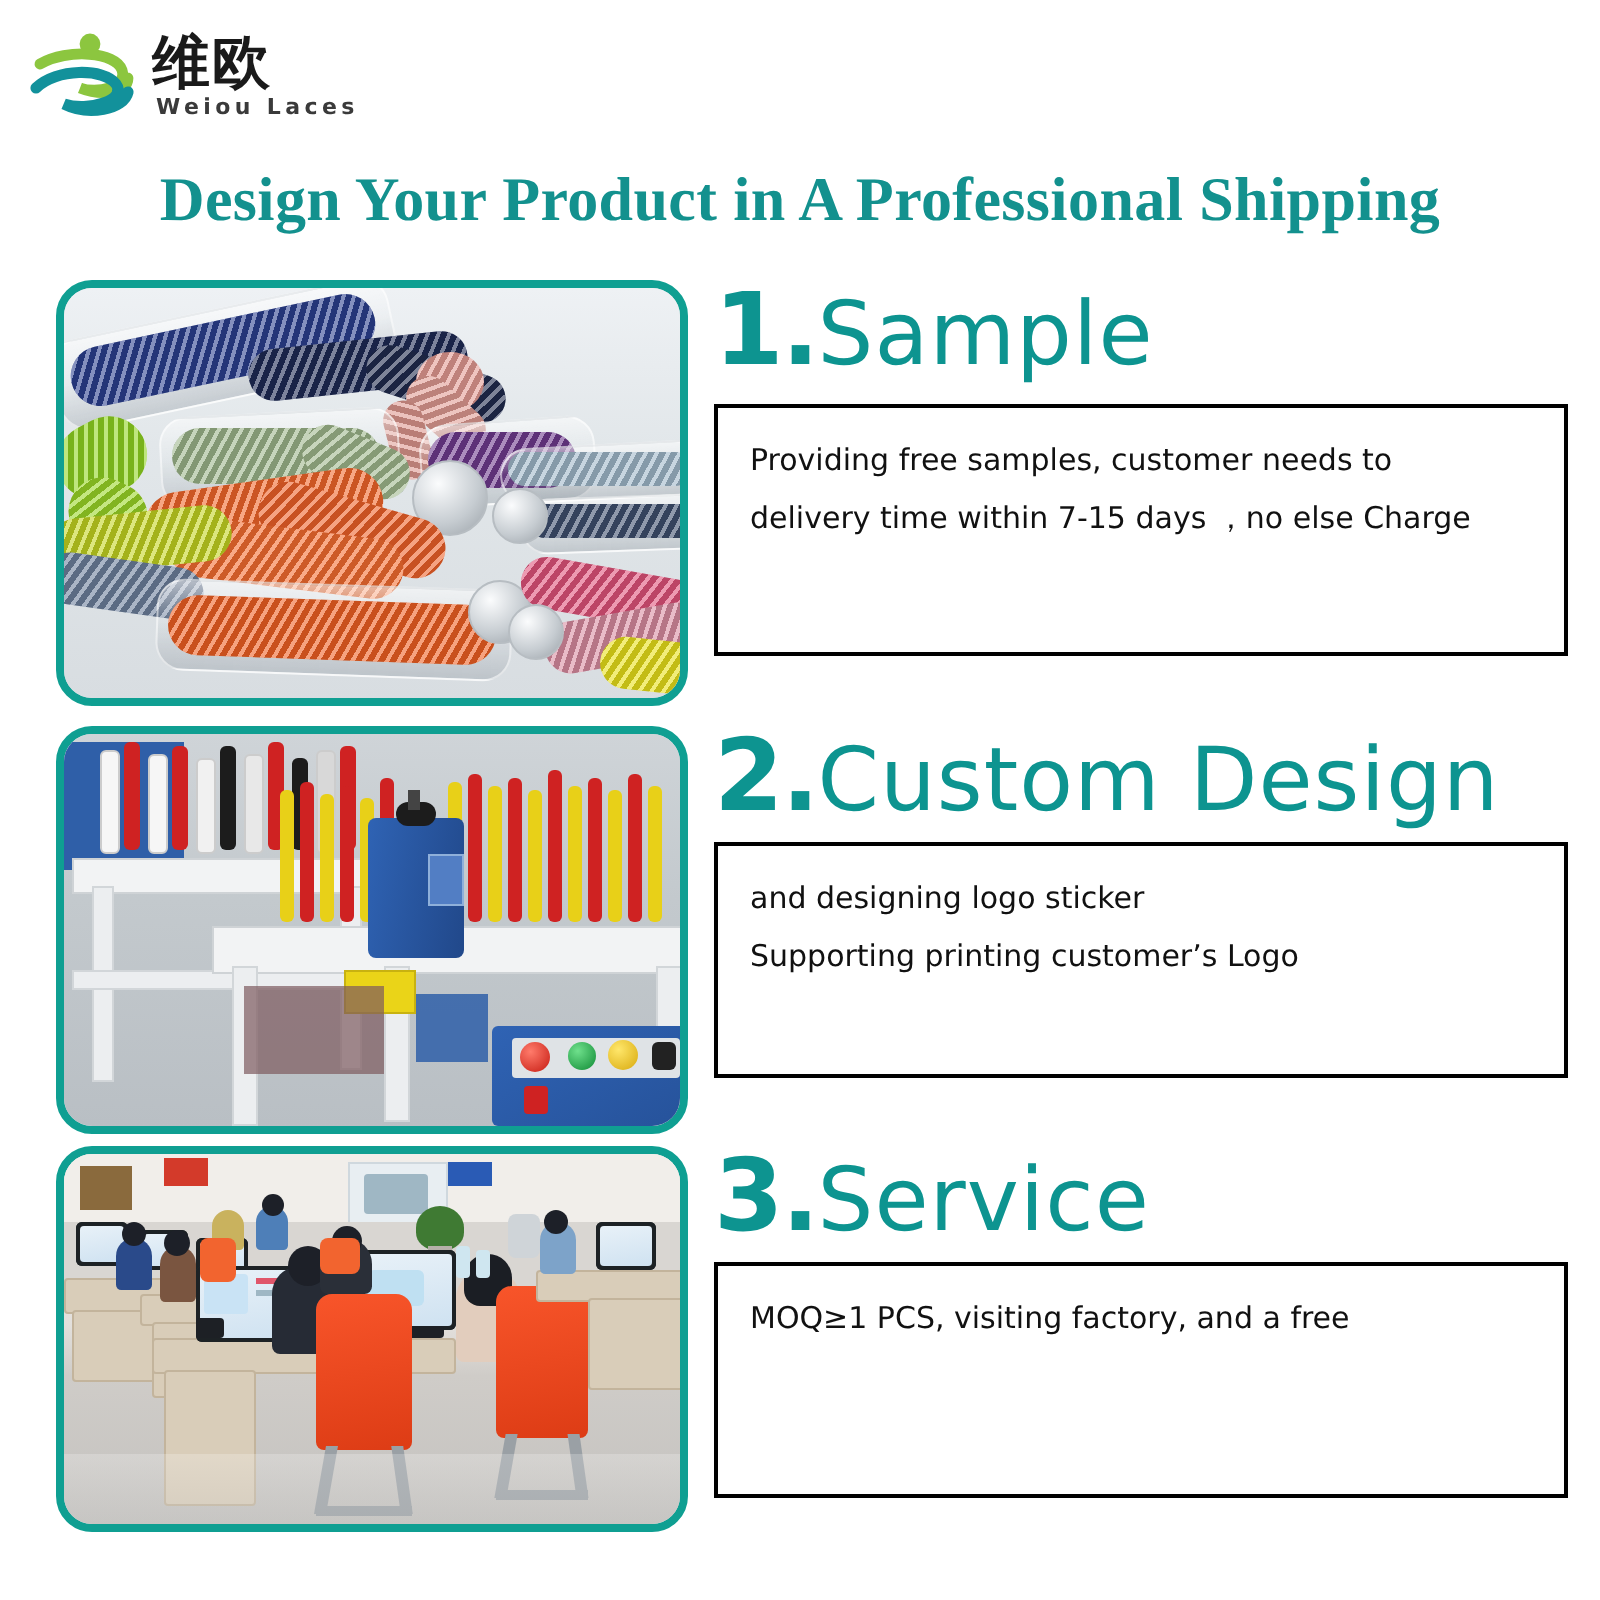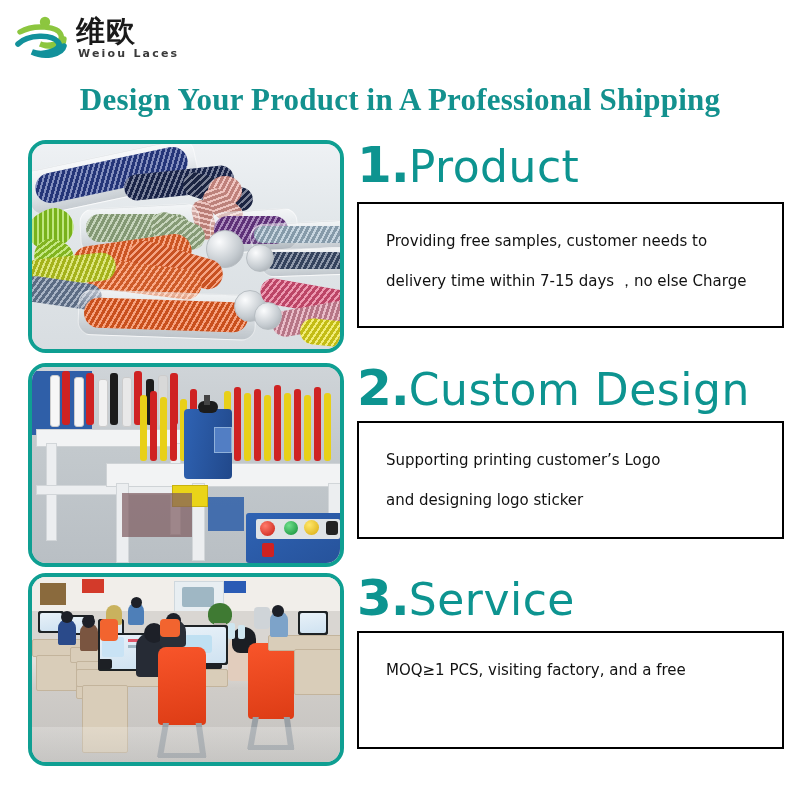--- a/index.html
+++ b/index.html
@@ -48,21 +48,21 @@
   .head .num{font-size:50px;font-weight:700;letter-spacing:-1px;}
   .head .ttl{font-size:44px;font-weight:400;letter-spacing:.5px;}
 
   .textbox{
     position:absolute;left:357px;right:16px;
     border:2px solid #000000;background:#ffffff;
     box-sizing:border-box;padding:9px 11px 8px 11px;
     font-family:"DejaVu Sans",sans-serif;
     font-size:15px;color:#111111;line-height:1.62;
   }
-  .textbox p{margin:16px;white-space:nowrap;}
+  .textbox p{margin:5px;white-space:nowrap;}
   #box-1{top:62px;height:126px;}
   #box-2{top:58px;height:118px;}
   #box-3{top:58px;height:118px;}
 
   
   #photo1-bg{position:absolute;inset:0;background:
      linear-gradient(180deg,#eef1f4 0%,#e2e7ea 38%,#d8dde1 100%);}
   .rope{position:absolute;border-radius:40px;}
   .rope::after{content:"";position:absolute;inset:0;border-radius:inherit;
      background:repeating-linear-gradient(118deg,rgba(255,255,255,.42) 0 2px,rgba(0,0,0,.16) 2px 5px);}
@@ -154,21 +154,21 @@
       <div class="cap" style="left:202px;top:146px;width:30px;height:30px;"></div>
 
       <div class="rope" style="left:228px;top:140px;width:90px;height:26px;transform:rotate(10deg);background:#e0527a;"></div>
       <div class="rope" style="left:240px;top:162px;width:80px;height:26px;transform:rotate(-10deg);background:#d98ba0;"></div>
       <div class="rope" style="left:268px;top:176px;width:56px;height:26px;transform:rotate(6deg);background:#e8e019;"></div>
       <div class="cap" style="left:222px;top:158px;width:26px;height:26px;"></div>
     </div>
   </div>
 
   <div class="head">
-    <span class="num">1.</span><span class="ttl">Product</span>
+    <span class="num">1.</span><span class="ttl">Sample</span>
   </div>
 
   <div class="textbox" id="box-1">
     <p>Providing free samples, customer needs to</p>
     <p>delivery time within 7-15 days ，no else Charge</p>
   </div>
 </div>
 
 <div class="section" id="section-2">
 
@@ -236,22 +236,22 @@
       <div style="position:absolute;left:90px;top:126px;width:70px;height:44px;background:#7d5a5e;opacity:.7;"></div>
       <div style="position:absolute;left:176px;top:130px;width:36px;height:34px;background:#2f5fa8;opacity:.85;"></div>
     </div>
   </div>
 
   <div class="head">
     <span class="num">2.</span><span class="ttl">Custom Design</span>
   </div>
 
   <div class="textbox" id="box-2">
+    <p>and designing logo sticker</p>
     <p>Supporting printing  customer’s Logo</p>
-    <p>and designing logo sticker</p>
   </div>
 </div>
 
 <div class="section" id="section-3">
 
   <div class="photo">
     <div class="photo-inner">
       <div id="photo3-bg"></div>
 
       <div class="wall" style="left:0;top:0;width:308px;height:36px;background:#f1eeea;"></div>

